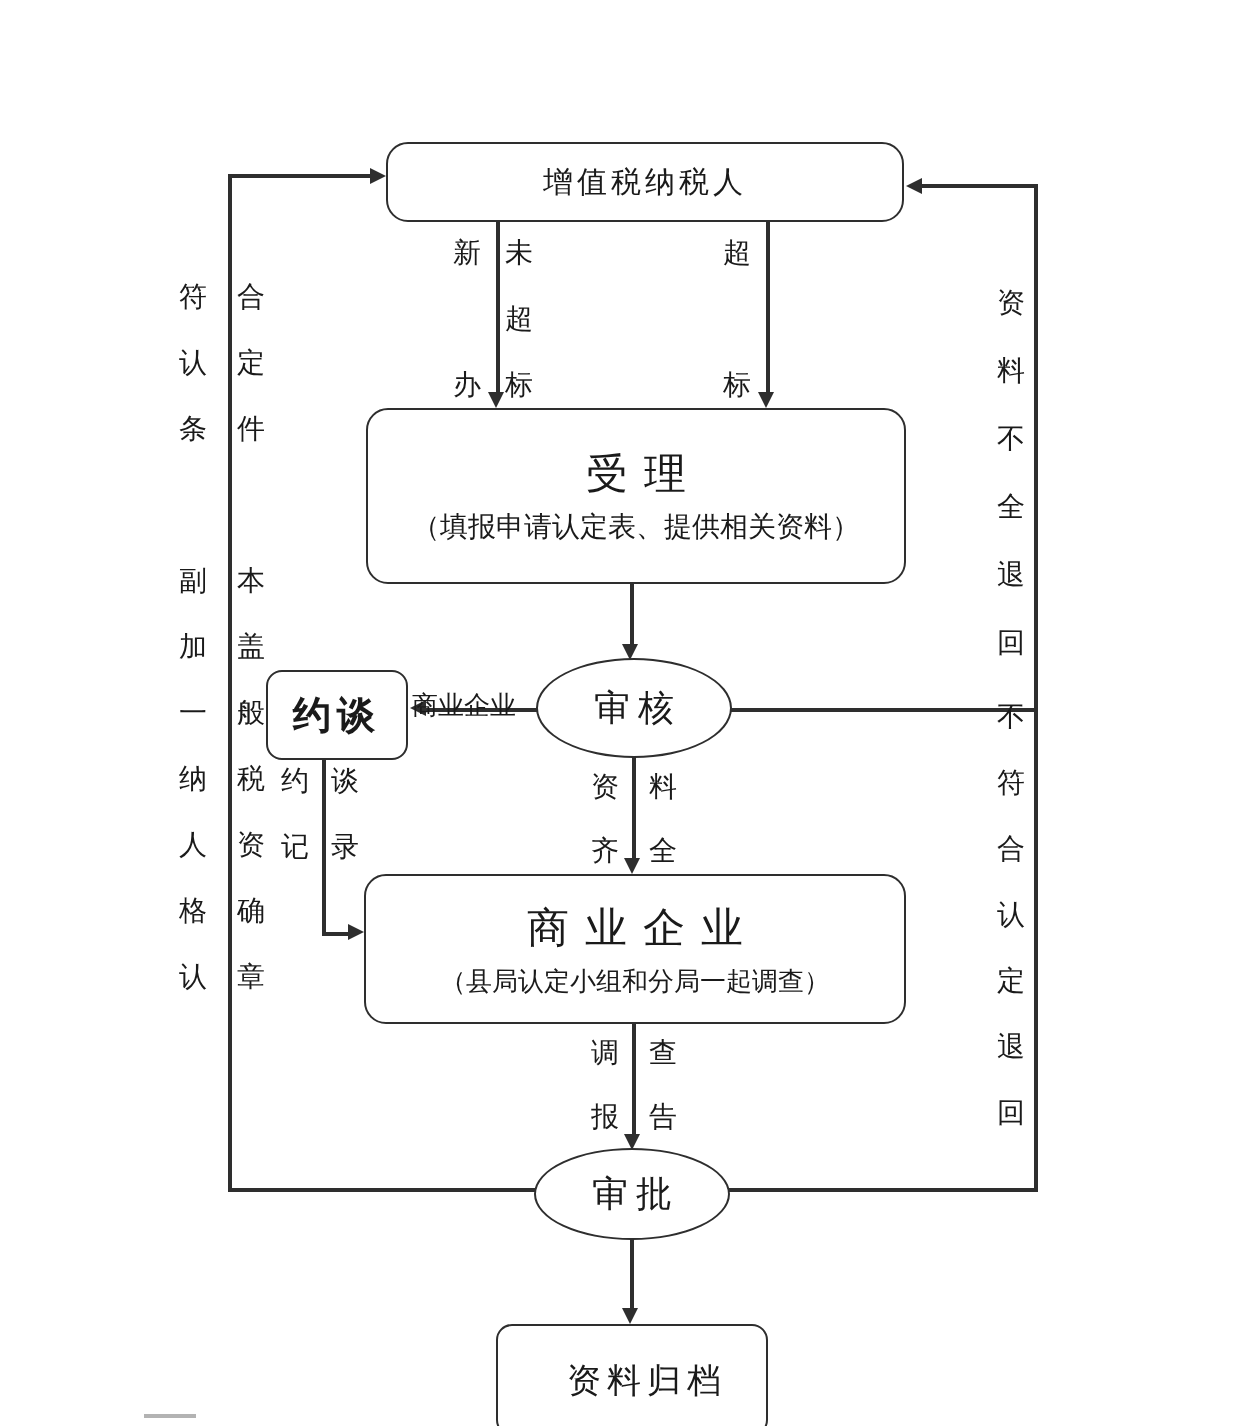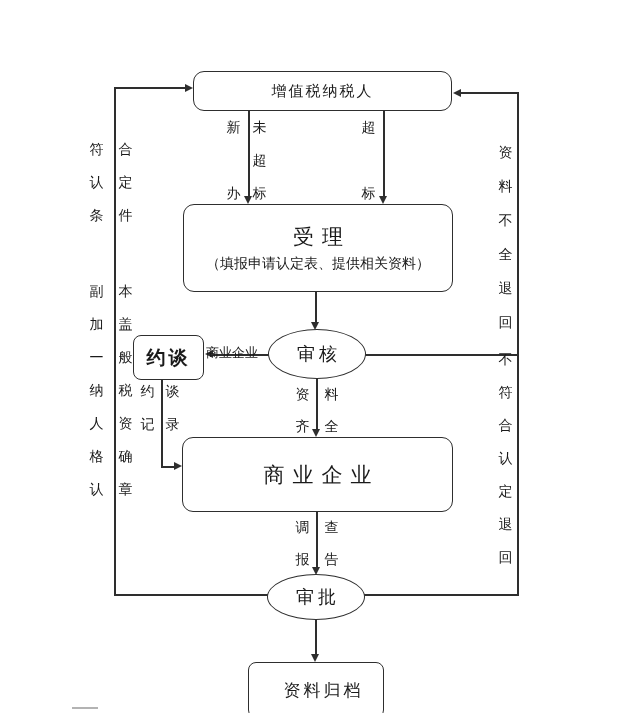--- a/index.html
+++ b/index.html
@@ -85,20 +85,21 @@
   <div class="shape rounded-sm" style="left:133px;top:335px;width:71px;height:45px;font-weight:bold;">
     <div style="font-size:19px;letter-spacing:3px;">约谈</div>
   </div>
 
   <div class="shape ellipse" style="left:268px;top:329px;width:98px;height:50px;">
     <div class="node-title-md">审核</div>
   </div>
 
   <div class="shape rounded" style="left:182px;top:437px;width:271px;height:75px;">
     <div class="node-title-lg">商业企业</div>
+    <div class="node-sub" style="font-size:13px;">（县局认定小组和分局一起调查）</div>
   </div>
 
   <div class="shape ellipse" style="left:267px;top:574px;width:98px;height:46px;justify-content:center;">
     <div class="node-title-md">审批</div>
   </div>
 
   <div class="shape rounded-sm" style="left:248px;top:662px;width:136px;height:56px;padding-left:15px;">
     <div style="font-size:17px;letter-spacing:3px;">资料归档</div>
   </div>
 

